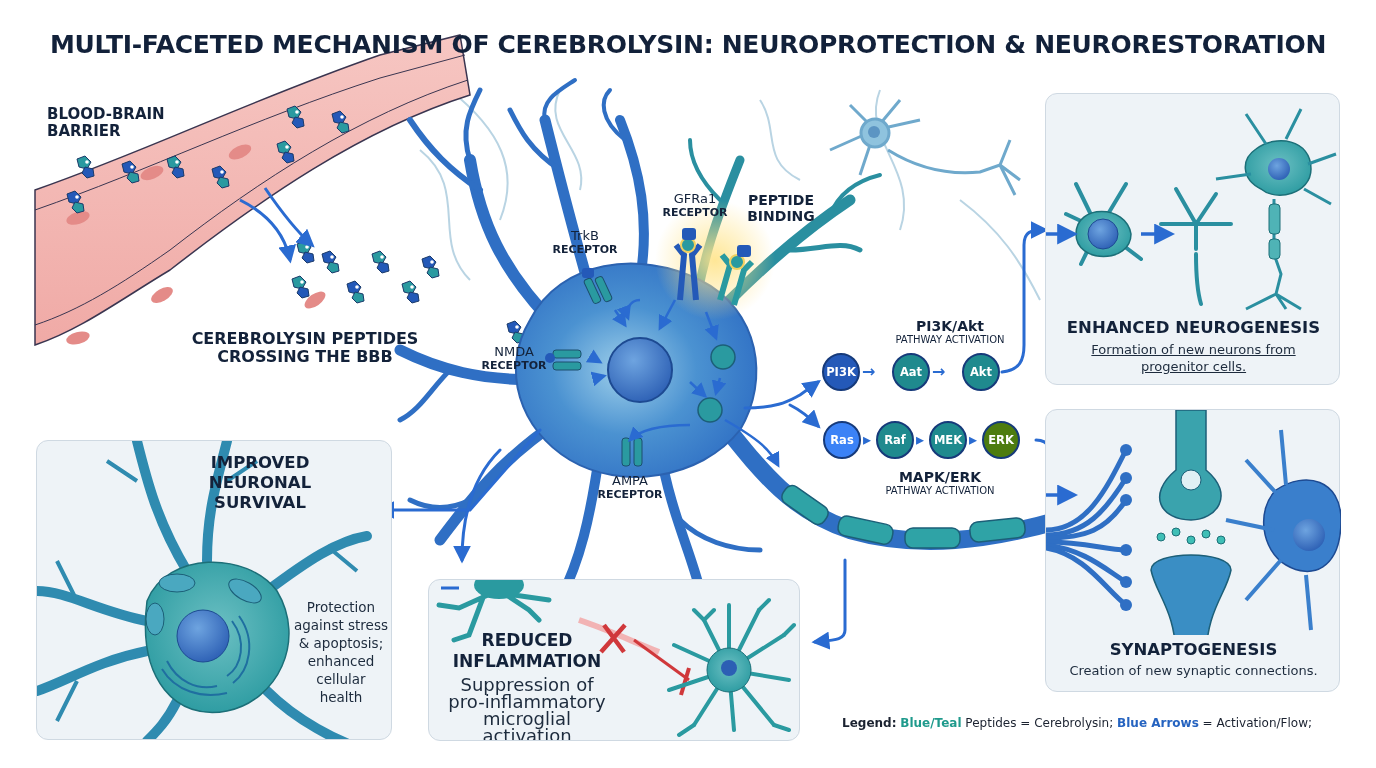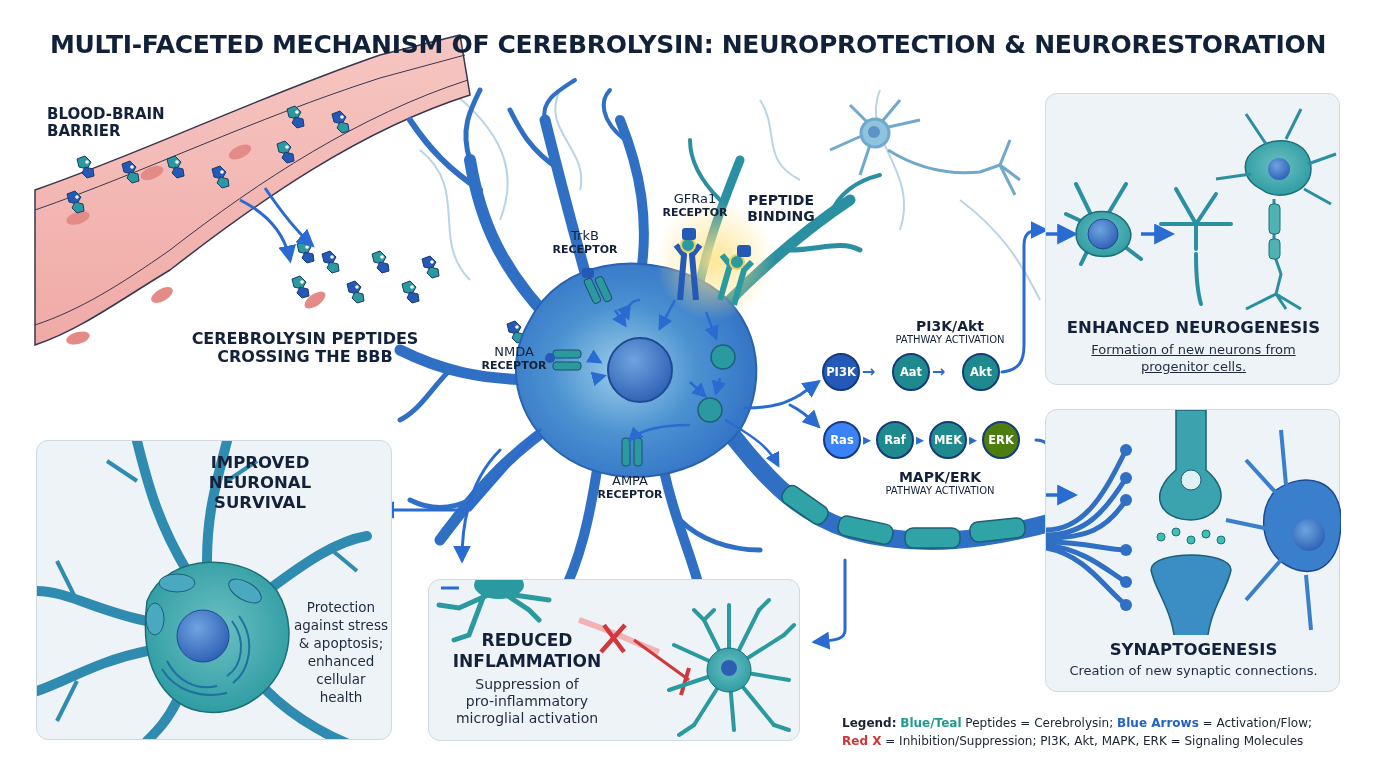--- a/index.html
+++ b/index.html
@@ -433,29 +433,26 @@
         <path d="M300 90 L275 40 L265 30 M300 90 L300 25 M300 90 L330 30 M300 90 L355 55 M300 90 L360 100 M300 90 L345 145 M300 90 L305 150 M300 90 L265 145 M300 90 L240 110 M300 90 L245 65"></path>
         <path d="M275 40 L285 30 M330 30 L340 20 M355 55 L365 45 M345 145 L360 150 M265 145 L250 155"></path>
       </g>
       <circle cx="300" cy="90" r="22" fill="url(#tealsoma)" stroke="#1c6f78"></circle>
       <circle cx="300" cy="88" r="8" fill="#2c5fb4"></circle>
     </svg>
     <div class="ptitle abs" style="left:8px;top:50px;width:180px;font-size:17px;line-height:21px;">
       <div>REDUCED</div>
       <div>INFLAMMATION</div>
     </div>
-    <div class="pdesc abs" style="left:8px;top:96px;width:180px;font-size:14px;line-height:17px;">
+    <div class="pdesc abs" style="left:8px;top:96px;width:180px;font-size:18px;line-height:17px;">
       <div>Suppression of</div>
       <div>pro-inflammatory</div>
       <div>microglial activation</div>
     </div>
   </div>
 
   <div class="abs legend" style="left:842px;top:714px;width:520px;">
     <div>
       <b>Legend:</b>
       <b style="color:#1f9a8c">Blue/Teal</b><span> Peptides = Cerebrolysin; </span><b style="color:#2563c0">Blue Arrows</b><span> = Activation/Flow;</span>
     </div>
-    <div>
-      <b style="color:#cf3535">Red X</b><span> = Inhibition/Suppression; PI3K, Akt, MAPK, ERK = Signaling Molecules</span>
-    </div>
   </div>
 </div>
 
 </body></html>

